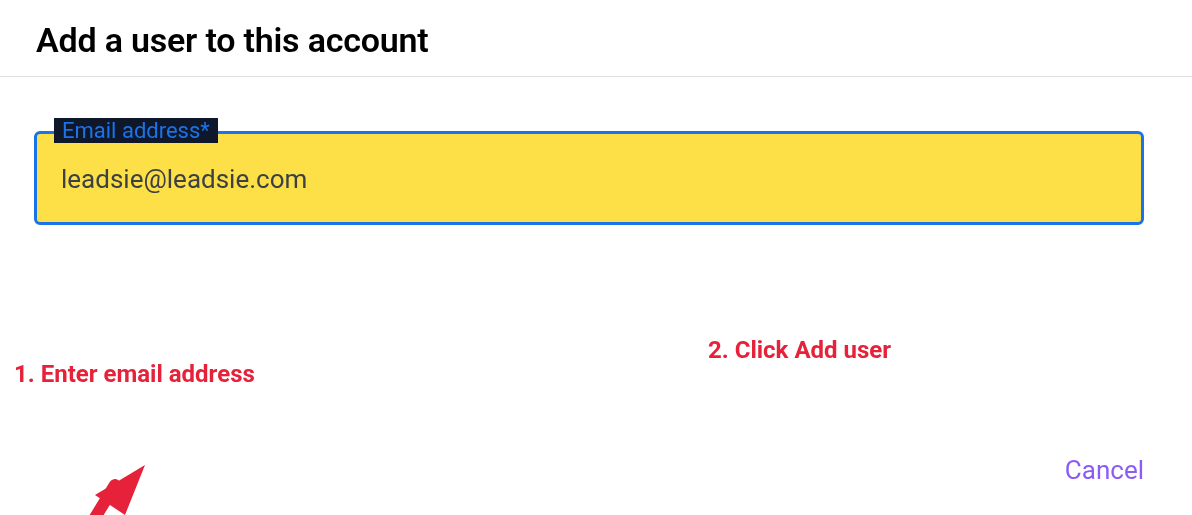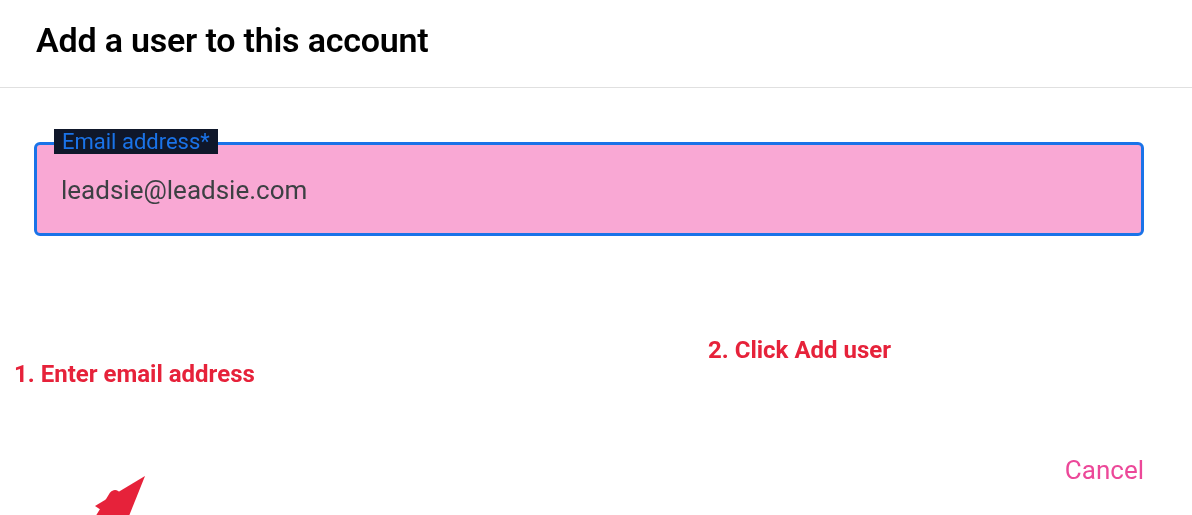--- a/index.html
+++ b/index.html
@@ -9,21 +9,21 @@
     }
     body {
       font-family: Roboto, 'Helvetica Neue', Arial, sans-serif;
       background: #fff;
       width: 1192px;
       height: 515px;
       position: relative;
       overflow: hidden;
     }
     .header {
-      padding: 20px 36px 27px 36px;
+      padding: 20px 36px 16px 36px;
       border-bottom: 1px solid #e0e0e0;
     }
     .title {
       font-size: 34px;
       font-weight: 600;
       color: #000;
       letter-spacing: -0.2px;
     }
     .content {
       padding: 54px 34px 0 34px;
@@ -45,35 +45,35 @@
     }
     .email-input {
       width: 100%;
       border: 3px solid #1a73e8;
       border-radius: 6px;
       padding: 30px 24px 28px 24px;
       font-size: 26px;
       color: #3c4043;
       outline: none;
       font-family: inherit;
-      background: #f9a8d4;
+      background: #fde047;
     }
     .actions {
       position: absolute;
       right: 48px;
       bottom: 30px;
       display: flex;
       gap: 48px;
       align-items: center;
     }
     .btn-text {
       background: none;
       border: none;
       font-size: 26px;
-      color: #ec4899;
+      color: #8b5cf6;
       cursor: pointer;
       font-family: inherit;
       font-weight: 400;
       padding: 0;
     }
     .annotation {
       position: absolute;
       color: #e6223a;
       font-weight: 700;
       font-size: 24px;

